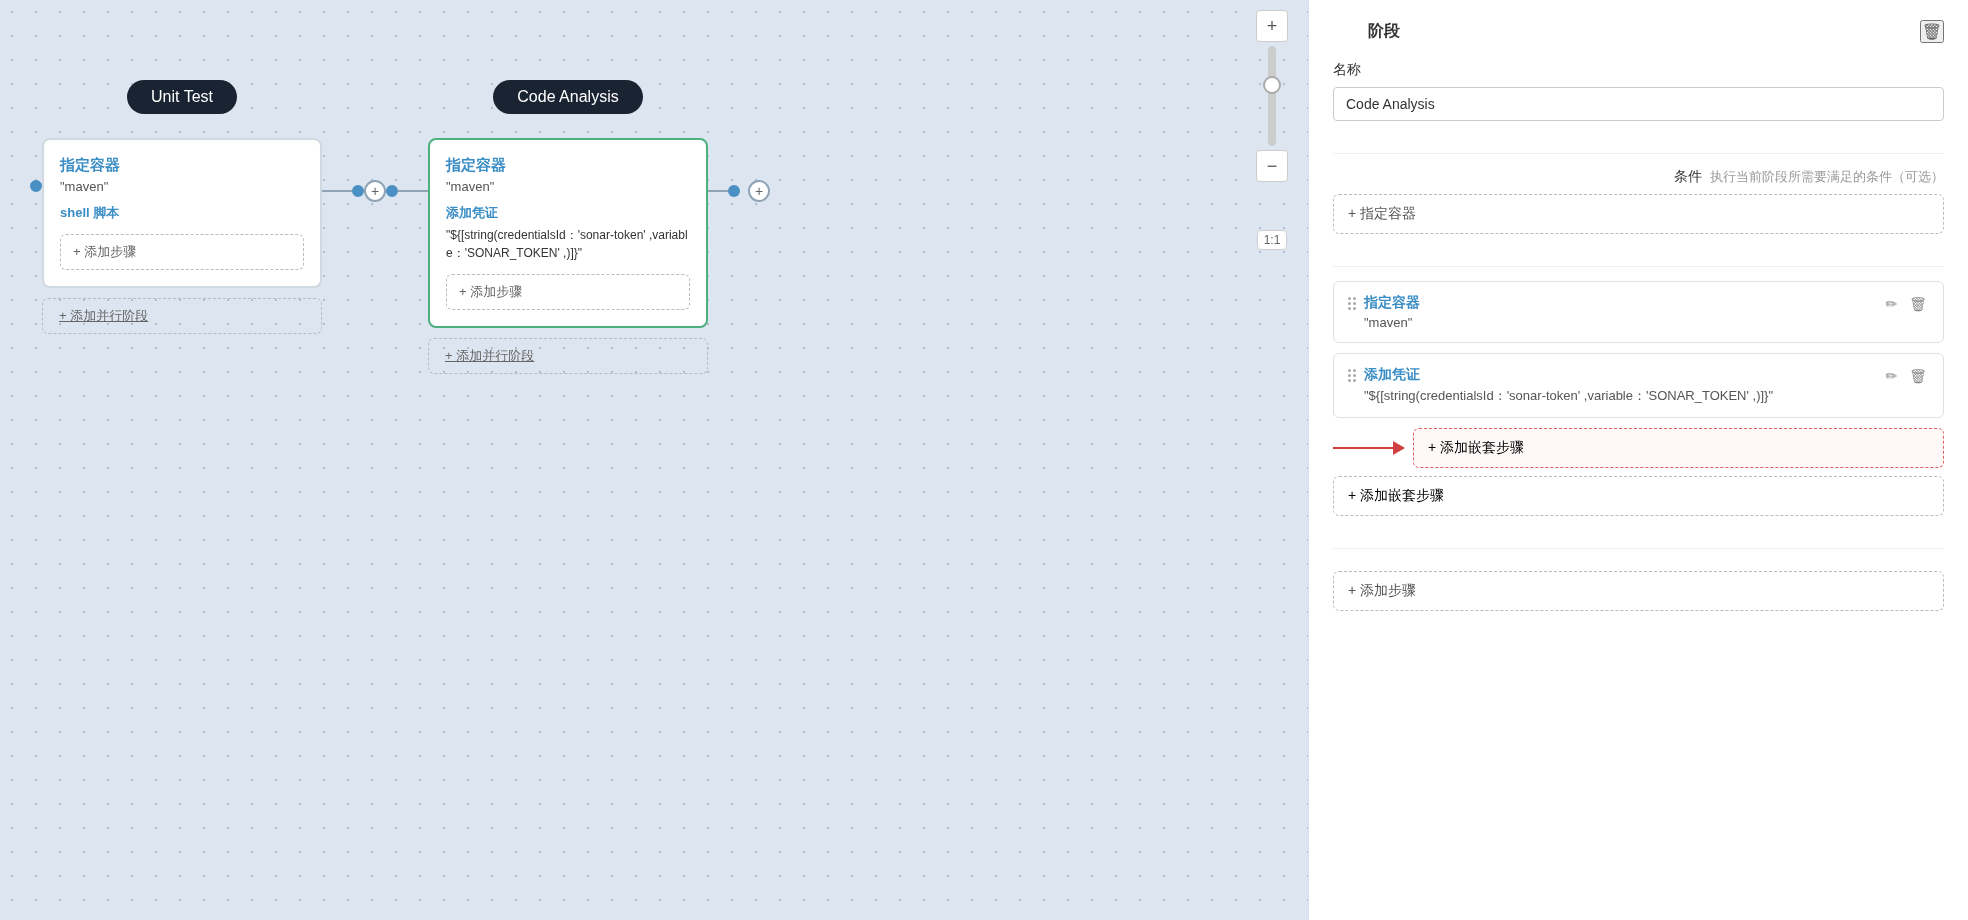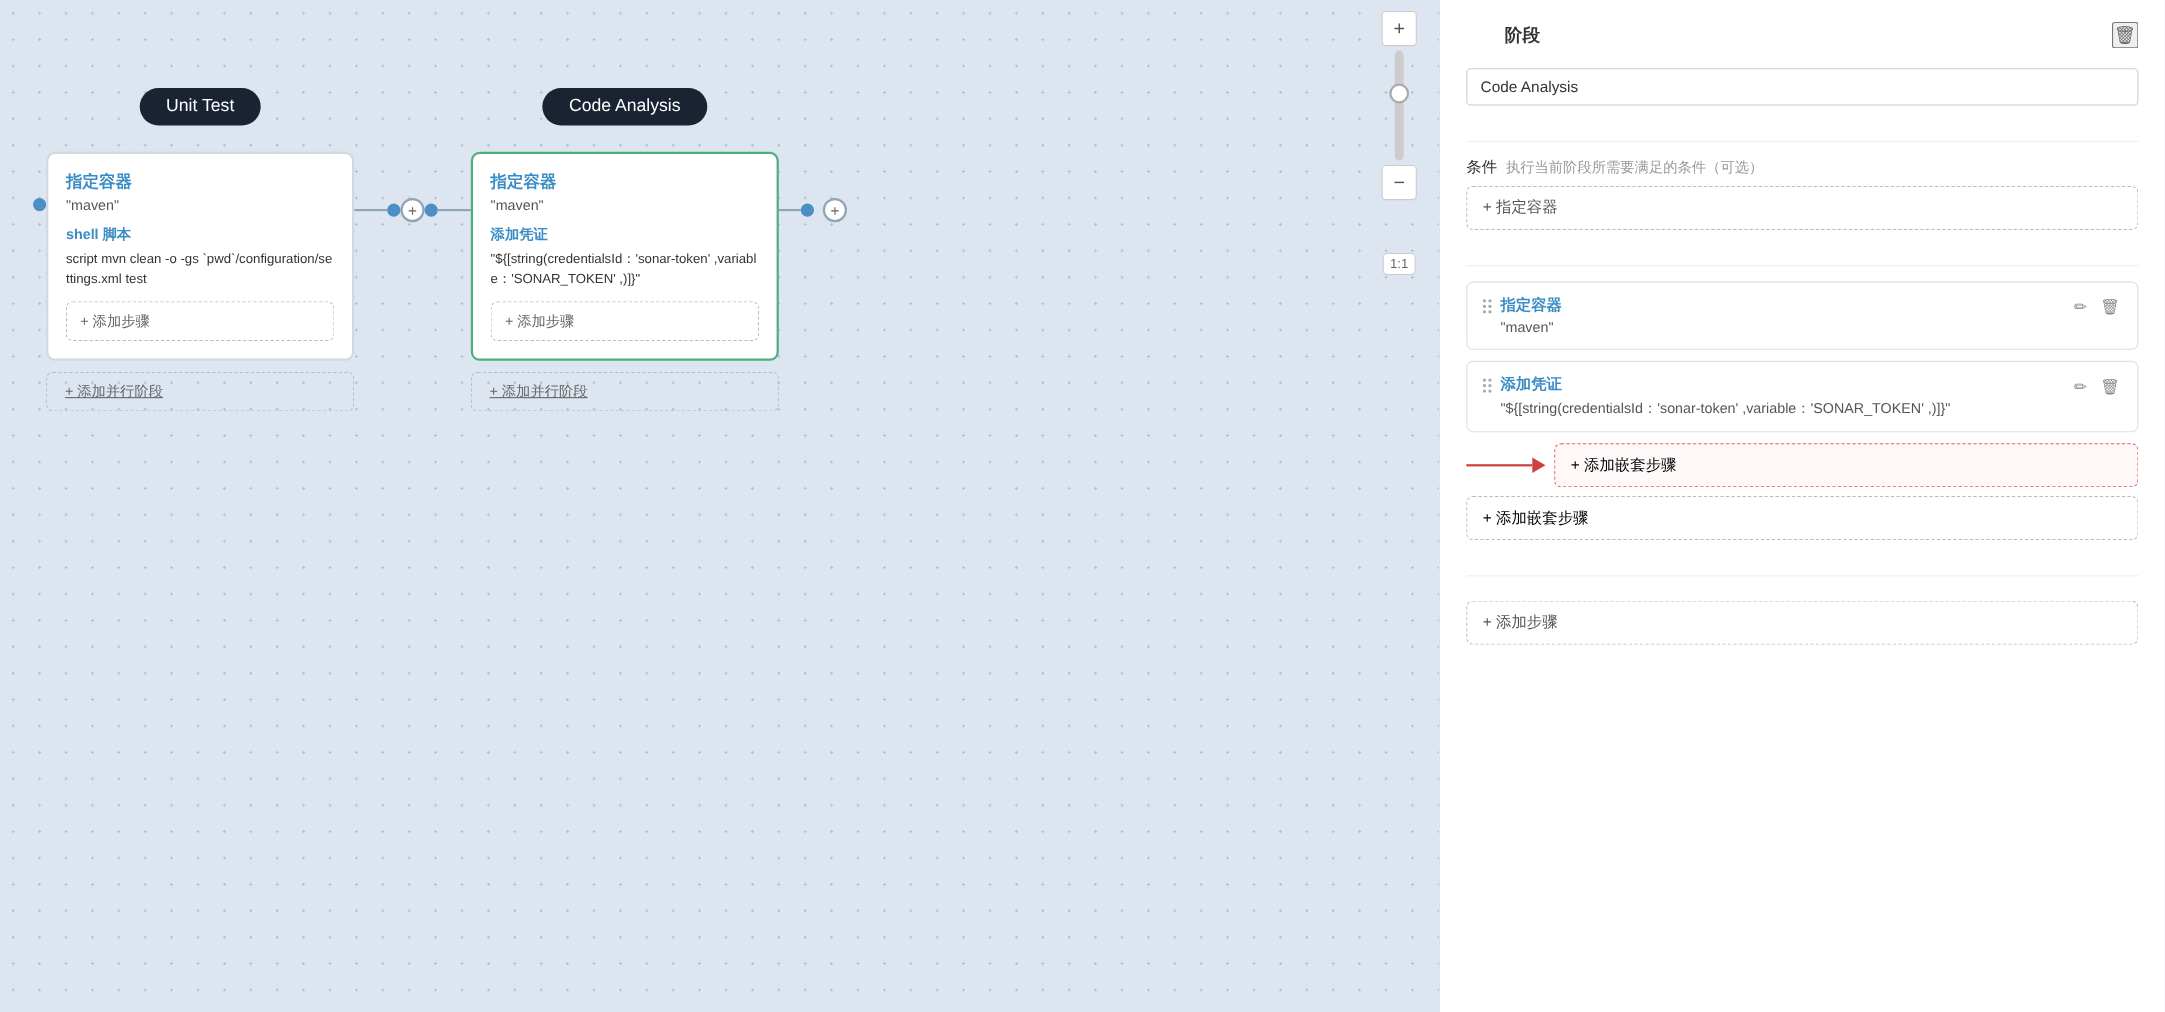--- a/index.html
+++ b/index.html
@@ -289,20 +289,21 @@
       font-size: 14px;
       color: #333;
       outline: none;
     }
 
     .panel-row-label {
       display: flex;
       align-items: center;
       gap: 8px;
       margin-bottom: 8px;
+      justify-content: flex-end;
     }
     .panel-row-label .label-main {
       font-size: 14px;
       font-weight: 500;
       color: #333;
     }
     .panel-row-label .label-sub {
       font-size: 13px;
       color: #999;
     }
@@ -453,21 +454,20 @@
     <div class="stage-left-dot-wrapper">
       <div class="connector-dot"></div>
     </div>
 
     <div class="stage-wrapper">
       <div class="stage-label">Unit Test</div>
       <div class="stage-card">
         <div class="task-title">指定容器</div>
         <div class="task-value">"maven"</div>
         <div class="task-subtitle">shell 脚本</div>
-        <div class="task-code">script  mvn clean -o -gs `pwd`/configuration/settings.xml test</div>
         <button class="add-step-btn">+ 添加步骤</button>
       </div>
       <button class="add-parallel">+ 添加并行阶段</button>
     </div>
 
     <div class="connector">
       <div class="connector-line"></div>
       <div class="connector-dot"></div>
       <div class="connector-plus">+</div>
       <div class="connector-dot"></div>
@@ -496,20 +496,21 @@
 </div>
 
 <div class="right-panel">
 
   <div class="panel-header">
     <span class="panel-title">阶段</span>
     <button class="panel-delete-icon">🗑</button>
   </div>
 
   <div class="panel-section">
+    <div class="panel-label">名称</div>
     <input class="panel-input" type="text" value="Code Analysis" style="">
   </div>
 
   <div class="panel-divider"></div>
 
   <div class="panel-section">
     <div class="panel-row-label">
       <span class="label-main">条件</span>
       <span class="label-sub">执行当前阶段所需要满足的条件（可选）</span>
     </div>

